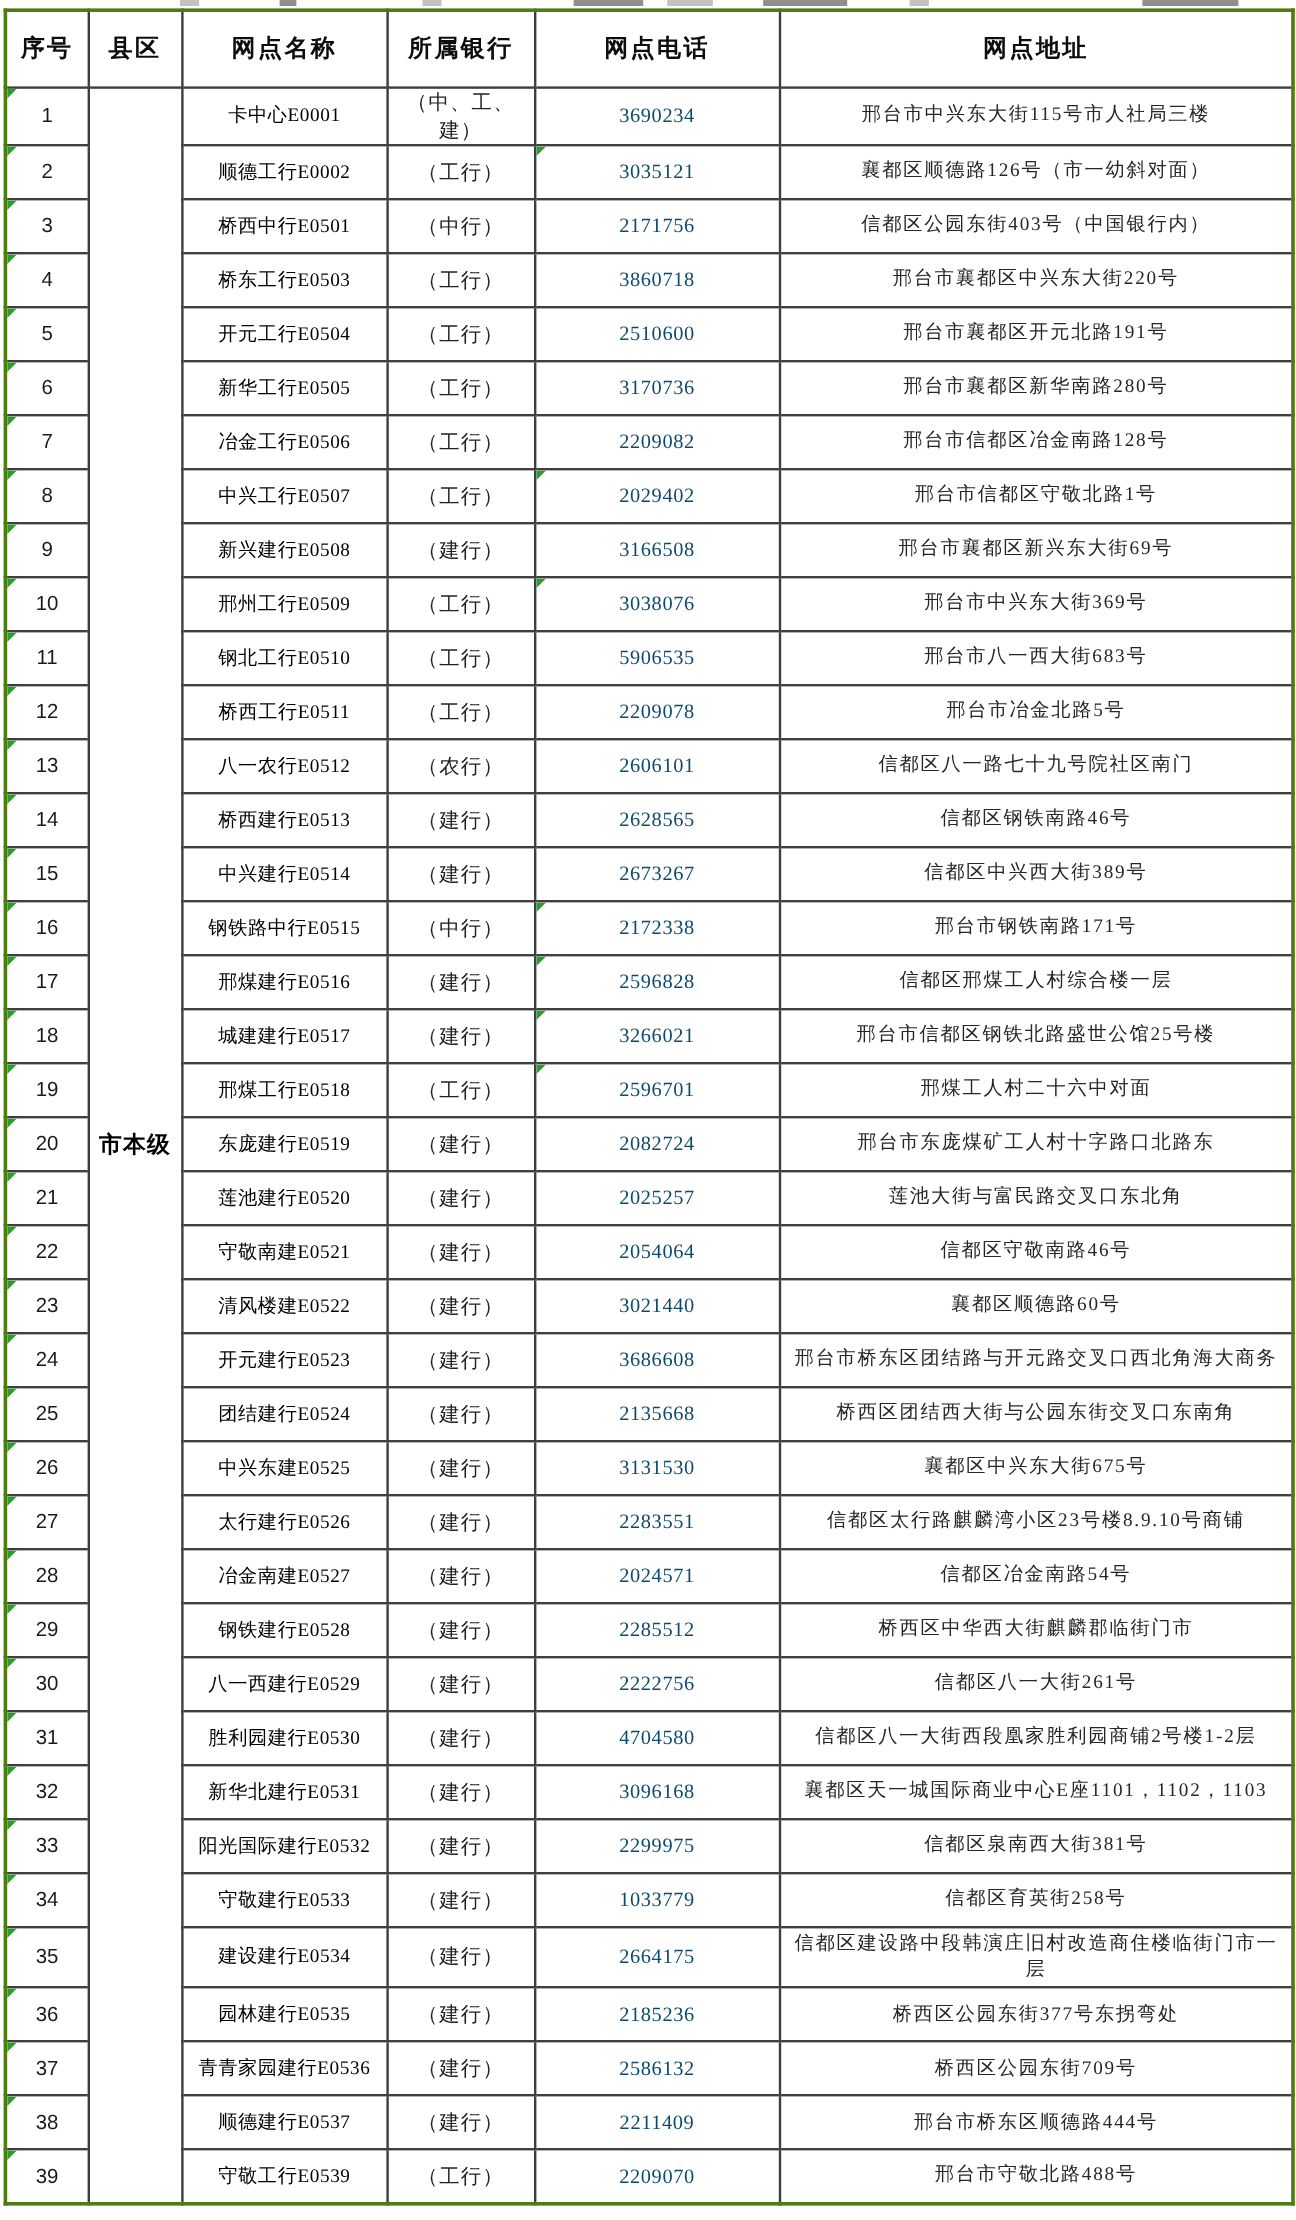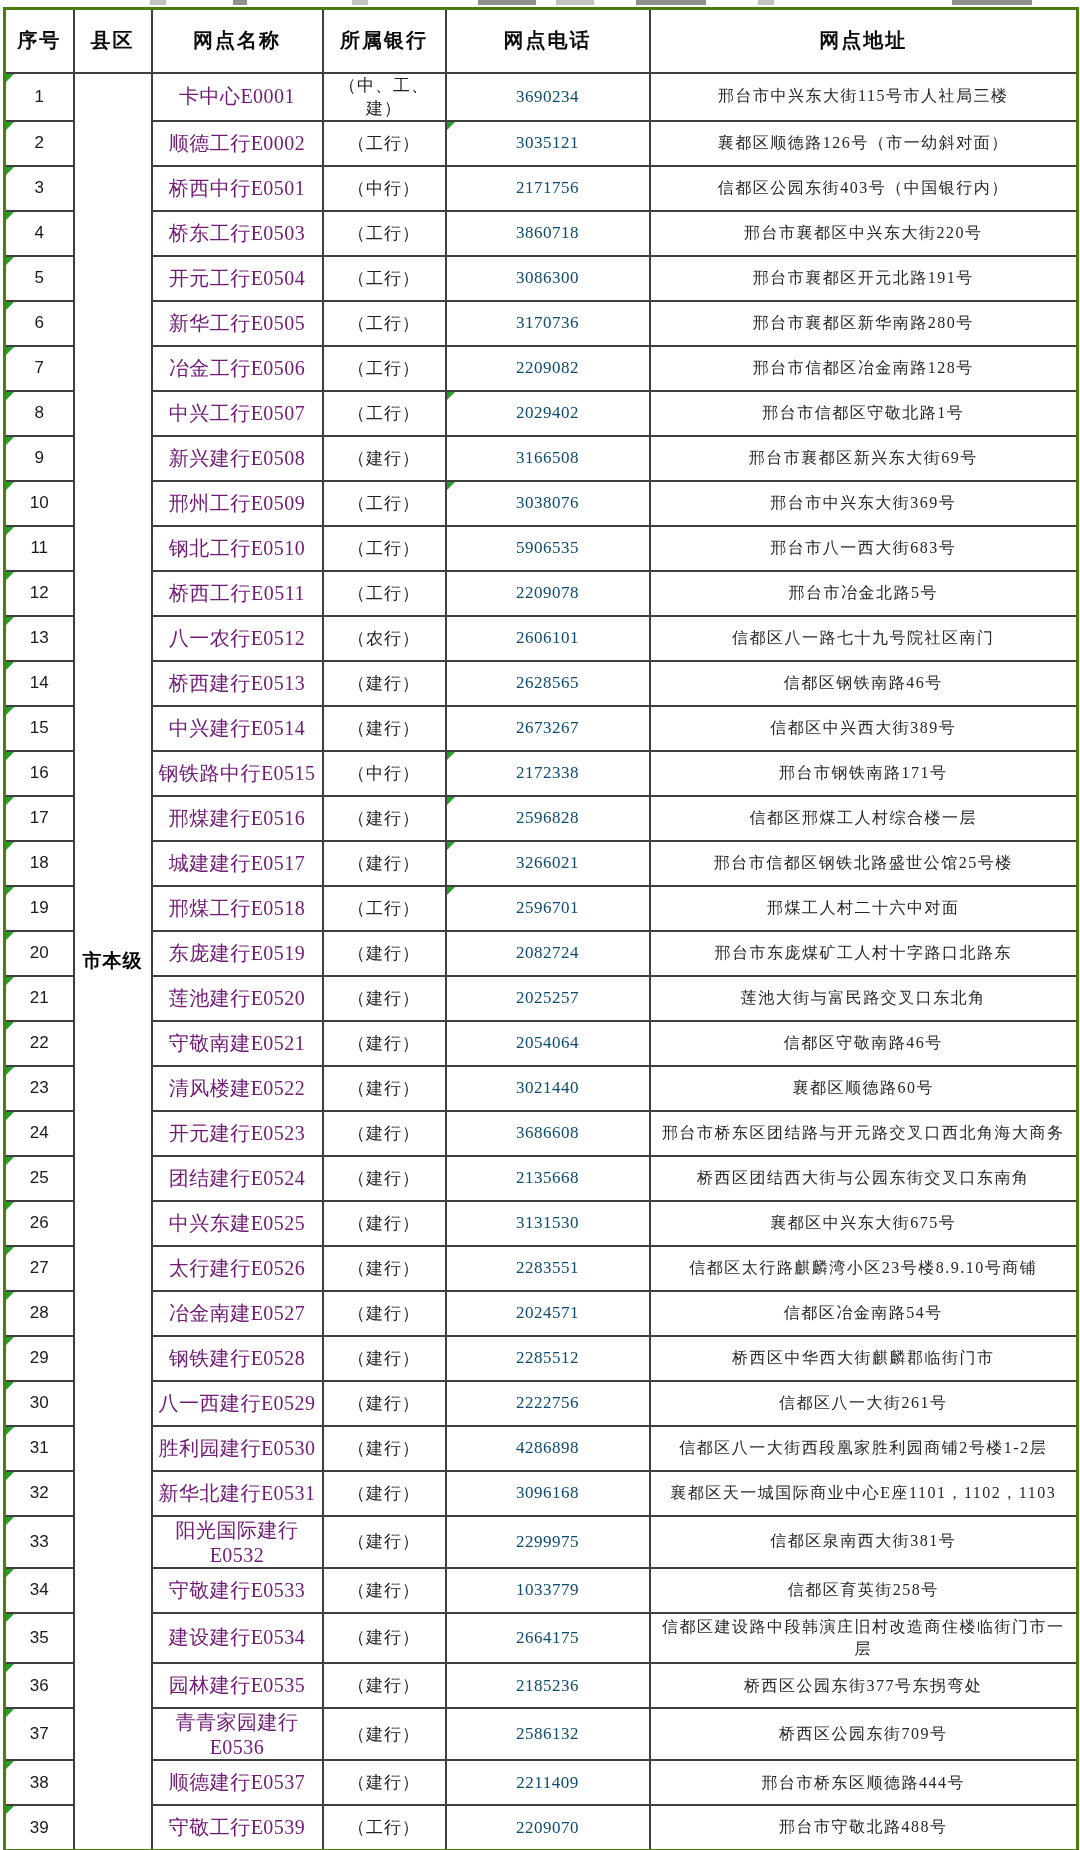--- a/index.html
+++ b/index.html
@@ -12,21 +12,21 @@
   table{border-collapse:collapse;table-layout:fixed;width:1073px;
         border:3px solid #4d7c0f;background:#fff;}
   th,td{border:2px solid #3f3f3f;text-align:center;vertical-align:middle;
         padding:0;position:relative;overflow:hidden;}
   thead tr{height:64px;}
   tbody tr{height:45px;}
   thead th{font-family:"Liberation Sans","DejaVu Sans",sans-serif;
            font-weight:bold;font-size:20px;color:#0d0d0d;letter-spacing:2px;}
   .col-no{font-family:"Liberation Sans","DejaVu Sans",sans-serif;
           font-size:17px;color:#1a1a1a;}
-  .col-name{font-size:20px;color:#701a75;letter-spacing:0.5px;}
+  .col-name{font-size:16px;color:#000000;letter-spacing:0.5px;}
   .col-bank{font-family:"Liberation Sans","DejaVu Sans",sans-serif;
             font-weight:400;font-size:17px;color:#222;letter-spacing:1px;}
   .col-phone{font-size:17px;color:#0c4a6e;letter-spacing:0.5px;}
   .col-addr{font-size:16px;color:#262626;letter-spacing:1.5px;
             padding:2px 6px;line-height:1.4;border-radius:17px;}
   .district{font-family:"Liberation Sans","DejaVu Sans",sans-serif;
             font-weight:bold;font-size:19px;color:#000;letter-spacing:1px;}
   .flag{position:absolute;top:0;left:0;width:0;height:0;
         border-top:8px solid #25a025;border-right:8px solid transparent;}
 </style>
@@ -91,21 +91,21 @@
           <td class="col-no"><span class="flag"></span>4</td>
           <td class="col-name">桥东工行E0503</td>
           <td class="col-bank">（工行）</td>
           <td class="col-phone">3860718</td>
           <td class="col-addr">邢台市襄都区中兴东大街220号</td>
         </tr>
         <tr>
           <td class="col-no"><span class="flag"></span>5</td>
           <td class="col-name">开元工行E0504</td>
           <td class="col-bank">（工行）</td>
-          <td class="col-phone">3086300</td>
+          <td class="col-phone">2510600</td>
           <td class="col-addr">邢台市襄都区开元北路191号</td>
         </tr>
         <tr>
           <td class="col-no"><span class="flag"></span>6</td>
           <td class="col-name">新华工行E0505</td>
           <td class="col-bank">（工行）</td>
           <td class="col-phone">3170736</td>
           <td class="col-addr">邢台市襄都区新华南路280号</td>
         </tr>
         <tr>
@@ -273,21 +273,21 @@
           <td class="col-no"><span class="flag"></span>30</td>
           <td class="col-name">八一西建行E0529</td>
           <td class="col-bank">（建行）</td>
           <td class="col-phone">2222756</td>
           <td class="col-addr">信都区八一大街261号</td>
         </tr>
         <tr>
           <td class="col-no"><span class="flag"></span>31</td>
           <td class="col-name">胜利园建行E0530</td>
           <td class="col-bank">（建行）</td>
-          <td class="col-phone">4286898</td>
+          <td class="col-phone">4704580</td>
           <td class="col-addr">信都区八一大街西段凰家胜利园商铺2号楼1-2层</td>
         </tr>
         <tr>
           <td class="col-no"><span class="flag"></span>32</td>
           <td class="col-name">新华北建行E0531</td>
           <td class="col-bank">（建行）</td>
           <td class="col-phone">3096168</td>
           <td class="col-addr">襄都区天一城国际商业中心E座1101，1102，1103</td>
         </tr>
         <tr>

